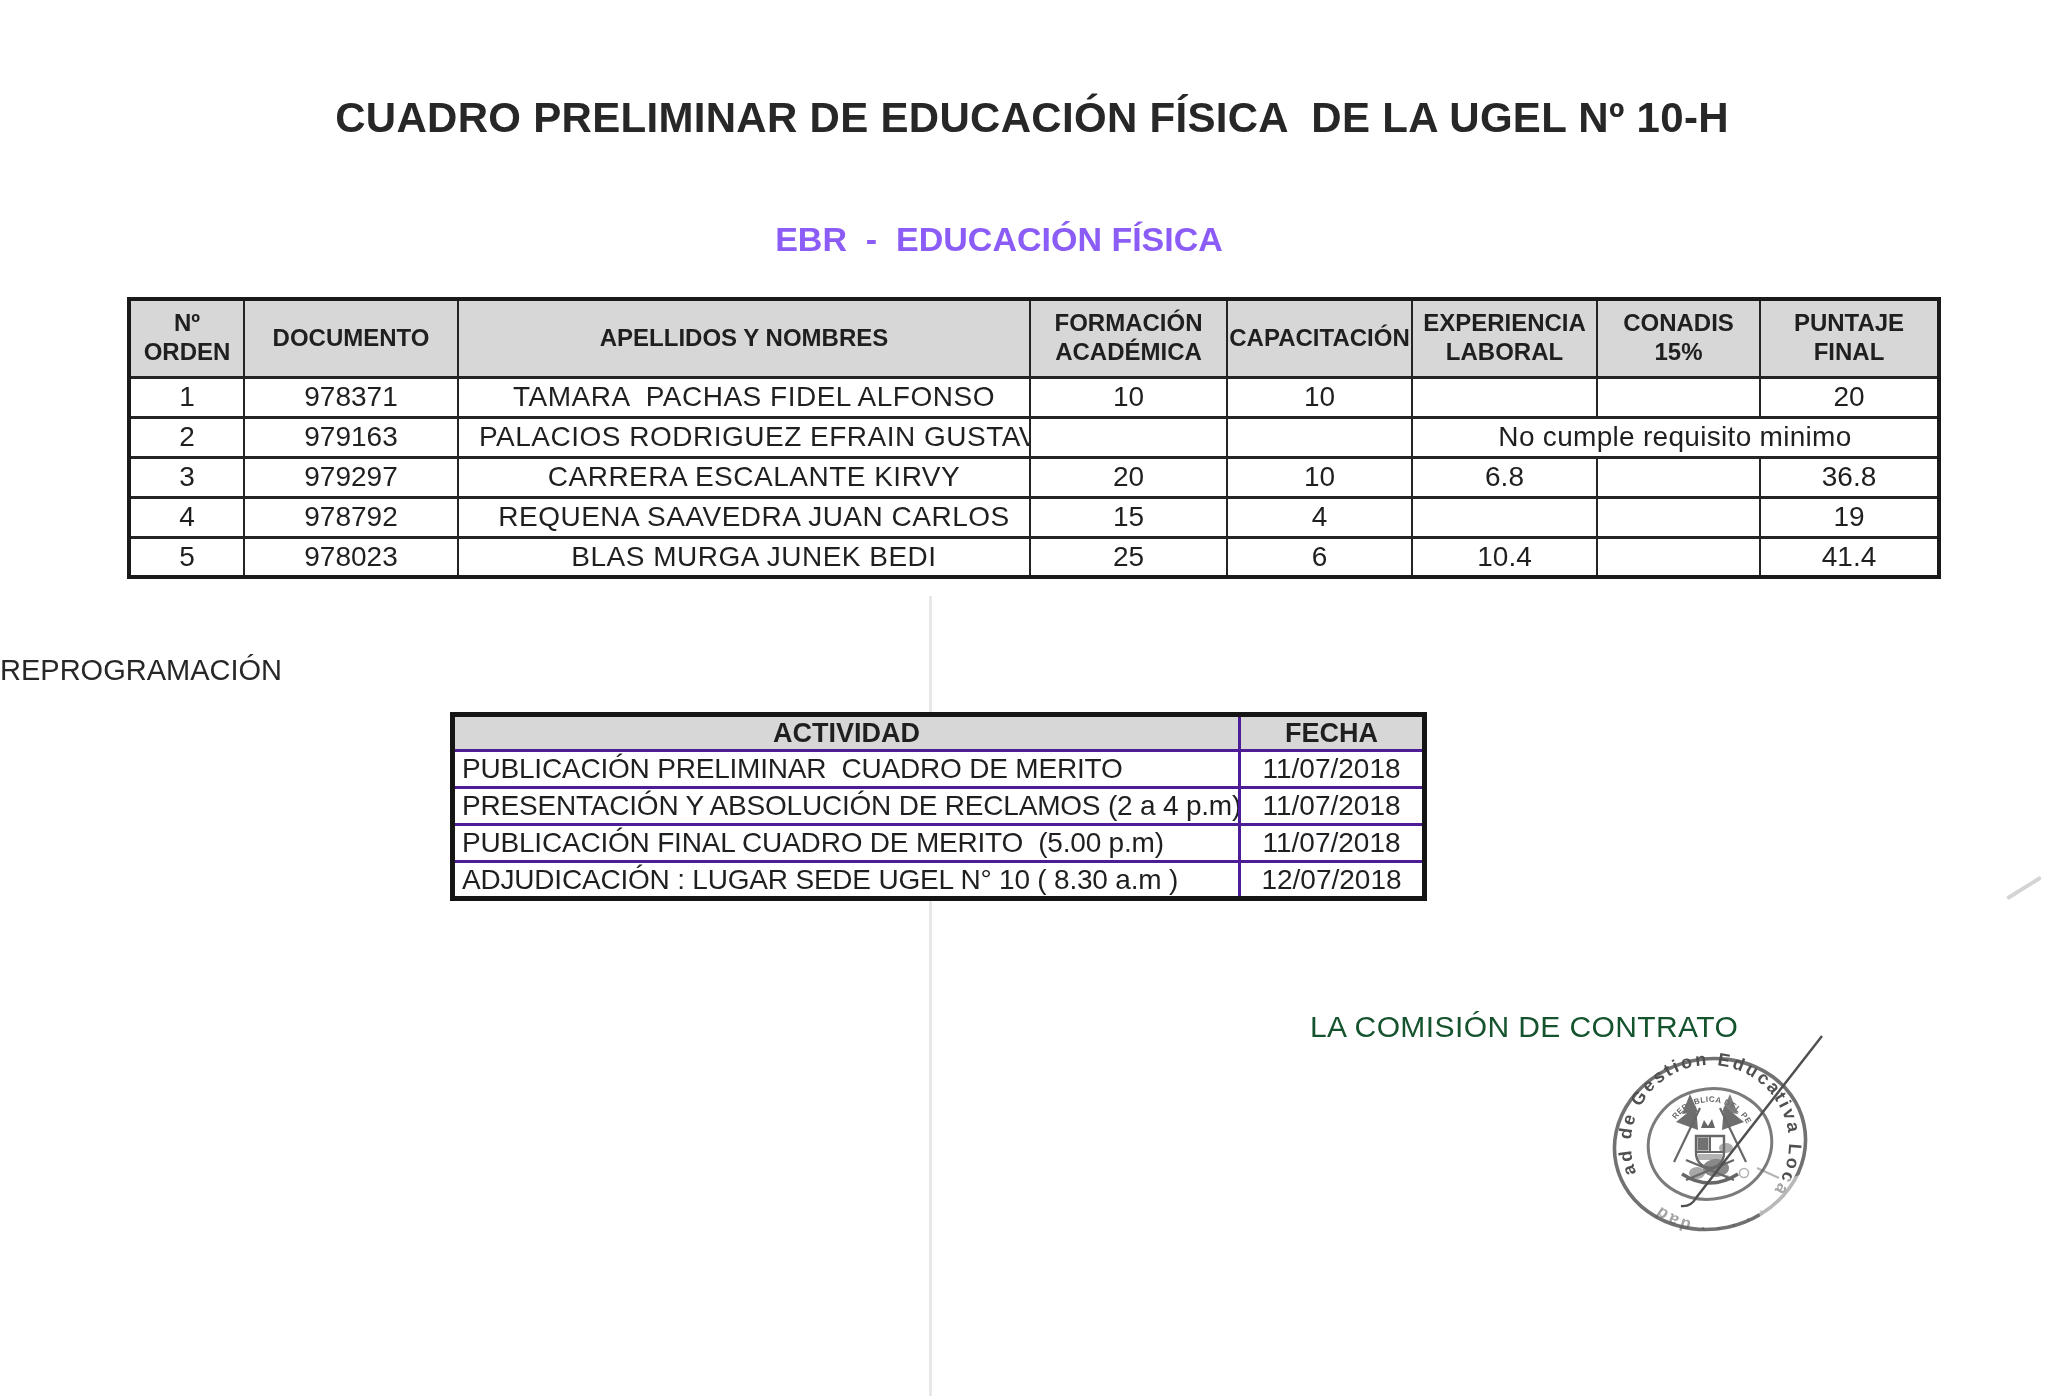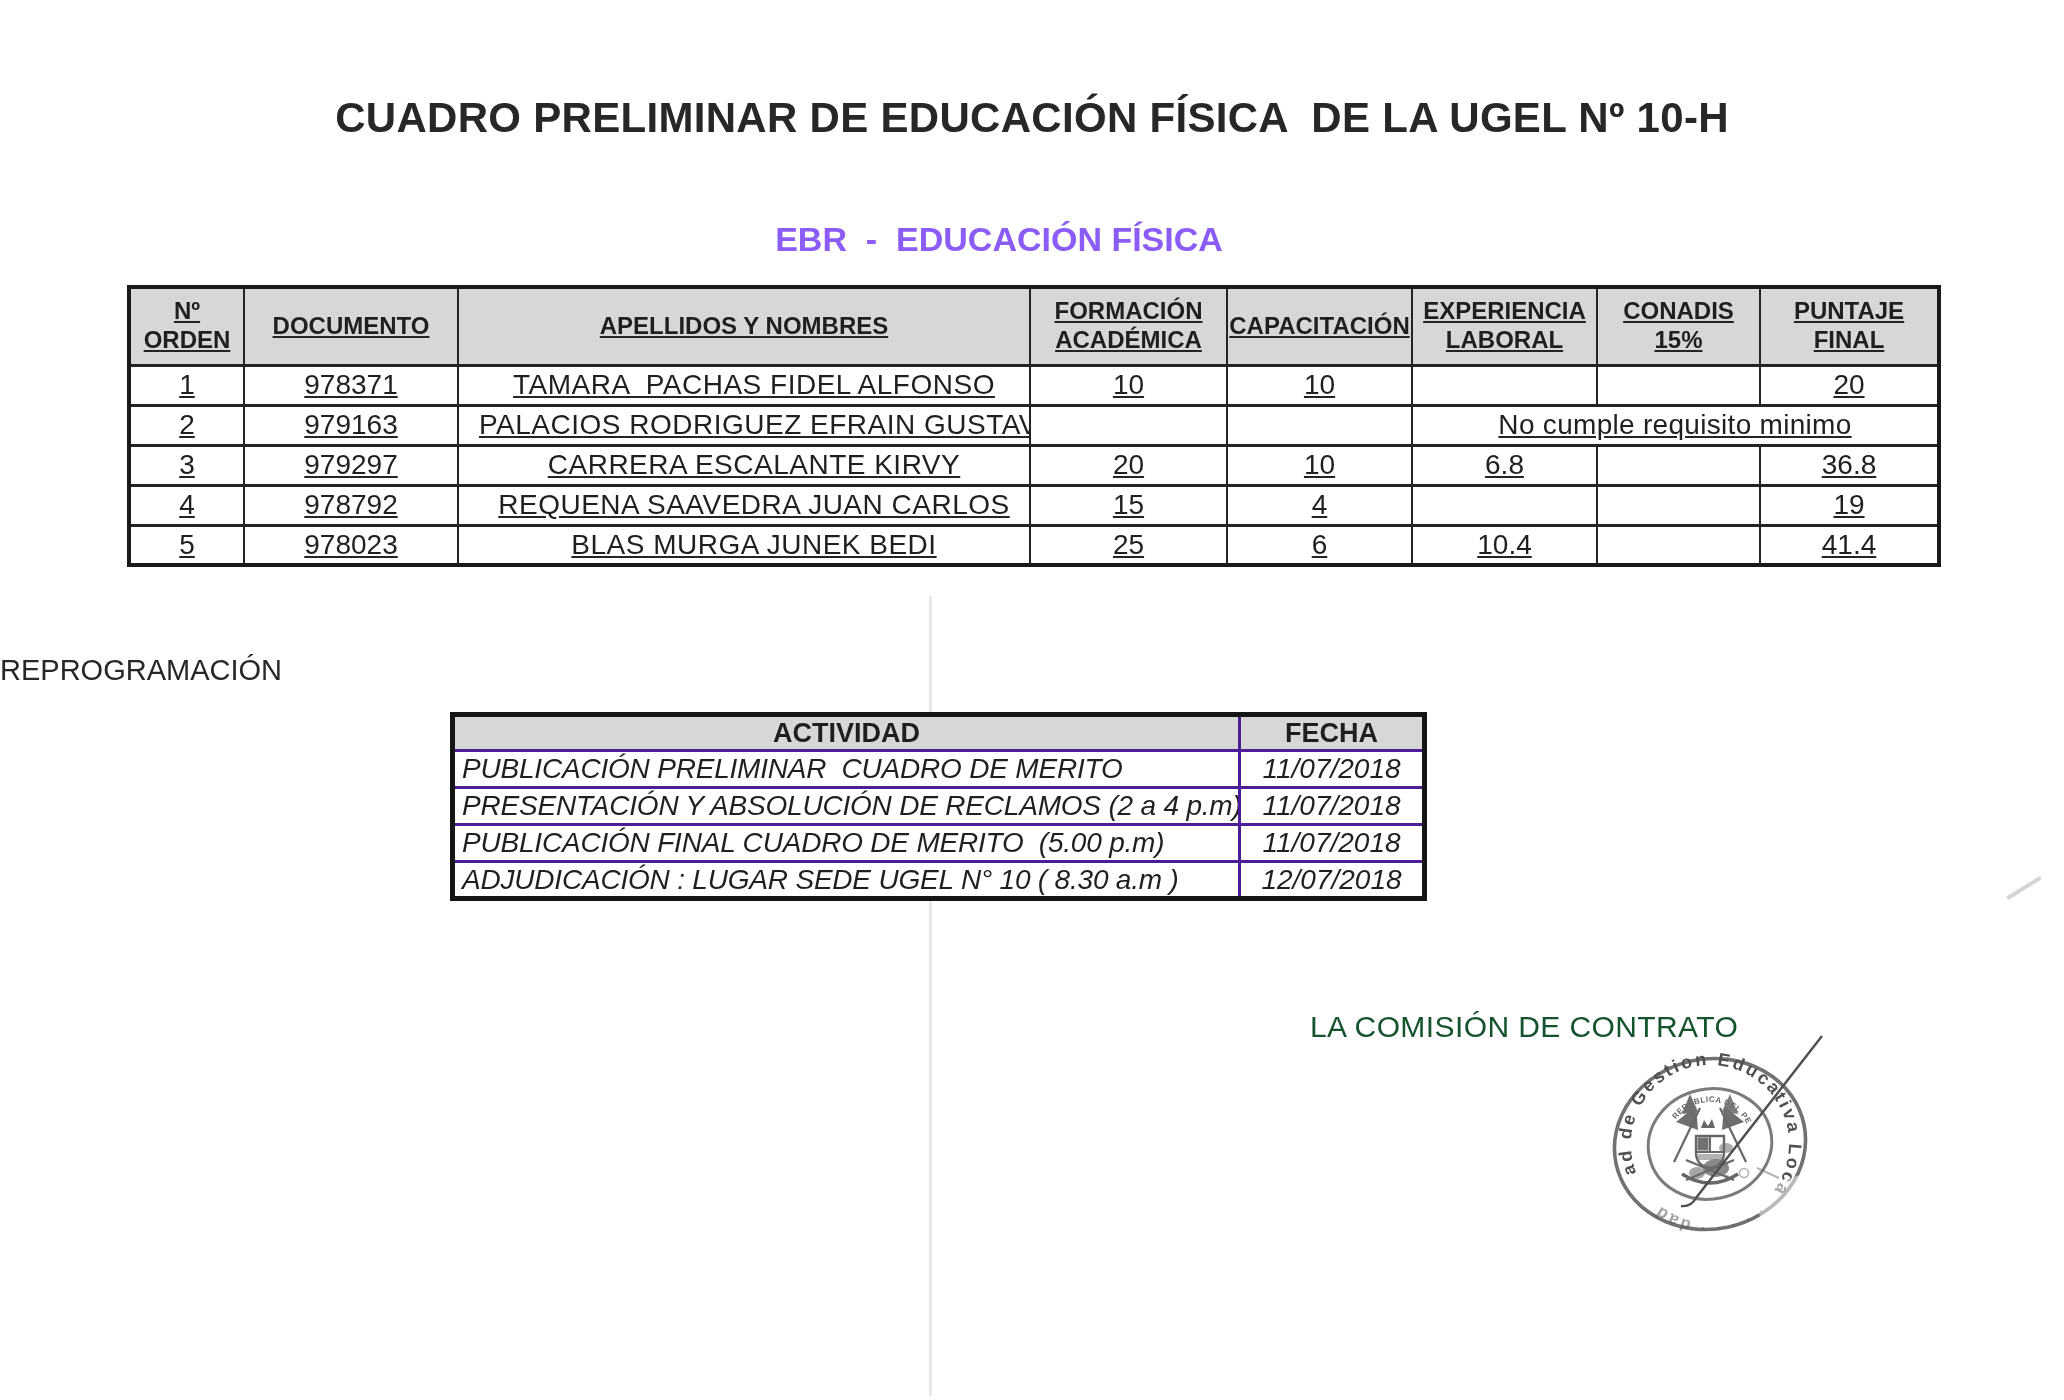--- a/index.html
+++ b/index.html
@@ -17,36 +17,36 @@
     color:#8b5cf6;white-space:pre;margin-left:9px;}
   #reprog-heading{left:0;width:1872px;top:654px;text-align:left;font-size:29px;font-weight:normal;color:#272727;}
   #commission-line{left:1310px;top:1010px;font-size:30px;color:#14532d;letter-spacing:.4px;white-space:pre;}
 
   
   #fold-line{left:929px;top:596px;width:3px;height:800px;background:#e8e8e8;z-index:0;}
   #stray-mark{left:2004px;top:886px;width:40px;height:4px;background:#d4d4d4;transform:rotate(-32deg);border-radius:2px;}
 
   table{border-collapse:collapse;table-layout:fixed;background:#fff;z-index:2;}
   
-  #merit-table{left:127px;top:285px;width:1810px;border:4px solid #1a1a1a;text-decoration:underline;}
+  #merit-table{left:127px;top:297px;width:1810px;border:4px solid #1a1a1a;}
   #merit-table th{background:#d7d7d7;font-size:24px;font-weight:bold;text-align:center;
     vertical-align:middle;white-space:pre-line;line-height:1.2;color:#1f1f1f;}
   #merit-table td{font-size:28px;text-align:center;vertical-align:middle;color:#1f1f1f;
     white-space:pre;overflow:hidden;}
   #merit-table th,#merit-table td{border:2px solid #242424;border-top-width:3px;border-bottom-width:3px;padding:0;}
   #merit-table td.name-cell{text-align:center;padding-left:20px;letter-spacing:.5px;}
   #merit-table tr.hdr{height:78px;}
   #merit-table tr.drow{height:40px;}
   #merit-table td.note-cell{letter-spacing:.3px;}
 
   
   #schedule-table{left:450px;top:712px;width:972px;border:5px solid #151515;}
   #schedule-table th{background:#d7d7d7;font-size:27px;font-weight:bold;text-align:center;
     vertical-align:middle;color:#1f1f1f;}
-  #schedule-table td{font-size:28px;vertical-align:middle;color:#1f1f1f;white-space:pre;overflow:hidden;font-style:italic;}
+  #schedule-table td{font-size:28px;vertical-align:middle;color:#1f1f1f;white-space:pre;overflow:hidden;}
   #schedule-table th,#schedule-table td{border:3px solid #4c1d95;padding:0;}
   #schedule-table tr.hdr{height:36px;}
   #schedule-table tr.drow{height:37px;}
   #schedule-table td.activity-cell{text-align:left;padding-left:7px;letter-spacing:-.2px;}
   #schedule-table td.date-cell{text-align:center;}
 
   
   #stamp-svg{left:1548px;top:990px;width:330px;height:320px;z-index:3;}
 </style>
 </head>

